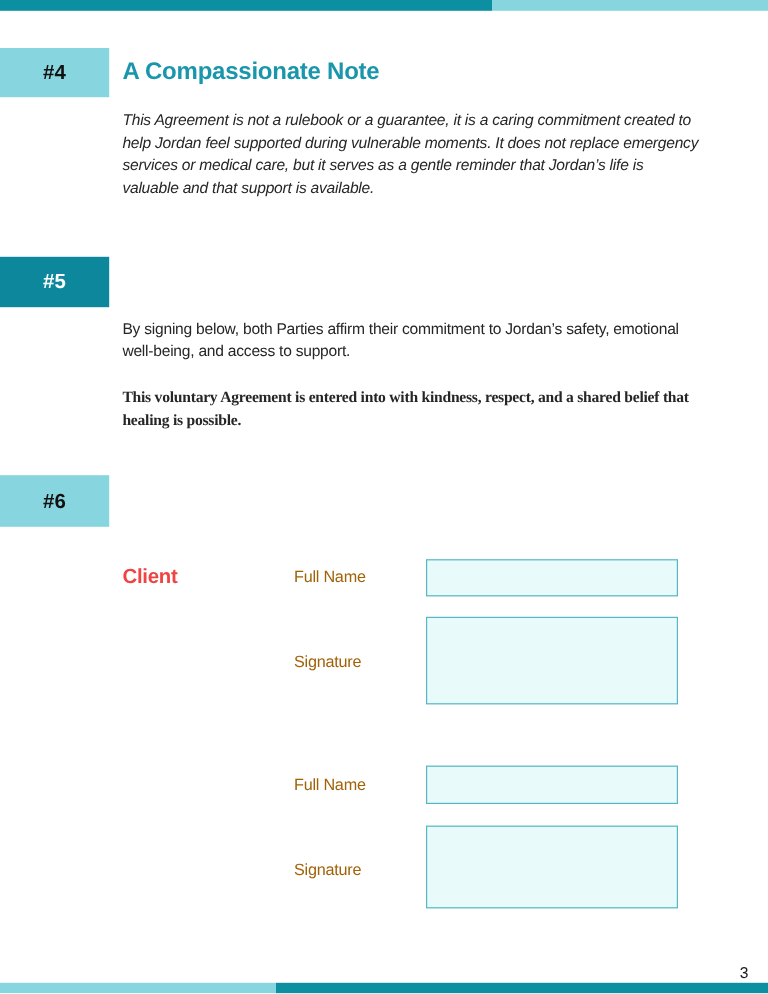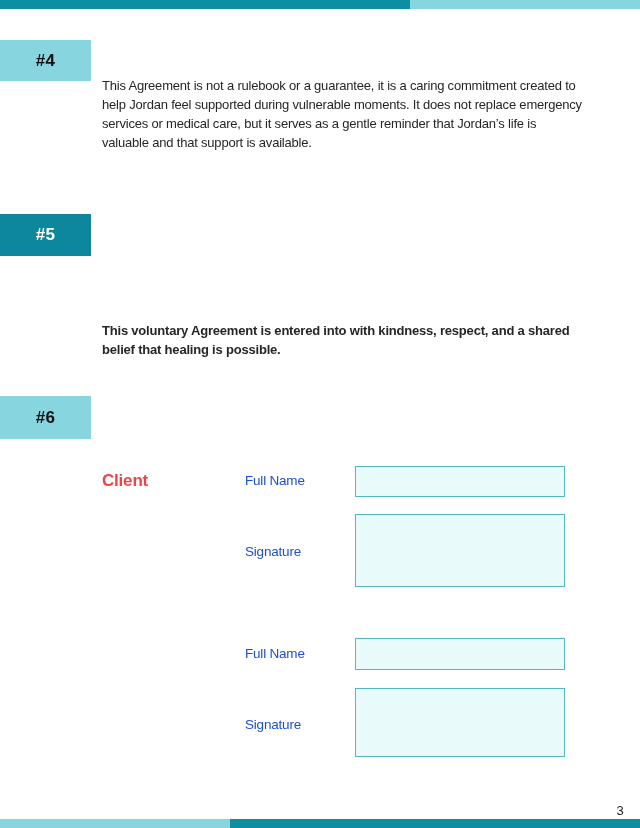--- a/index.html
+++ b/index.html
@@ -68,21 +68,21 @@
     color: #ef4444;
     font-weight: 800;
     font-size: 17px;
     line-height: 21px;
     letter-spacing: -0.2px;
   }
   .field-label {
     position: absolute;
     left: 245px;
     font-size: 13.5px;
-    color: #1d4ed8;
+    color: #a16207;
     letter-spacing: -0.2px;
   }
   .fill-field {
     position: absolute;
     left: 355px;
     width: 210px;
     background: #e9fafb;
     border: 1.5px solid #54b7c4;
     box-sizing: border-box;
   }
@@ -109,26 +109,28 @@
 <div class="page">
 
   <div class="bar top-bar">
     <div class="bar-seg seg-dark"></div>
     <div class="bar-seg seg-light"></div>
   </div>
 
   <div class="badge light" style="top:40px; height:41px;">
     <span>#4</span>
   </div>
-  <div class="para" style="top:76px;">This Agreement is not a rulebook or a guarantee, it is a caring commitment created to help Jordan feel supported during vulnerable moments. It does not replace emergency services or medical care, but it serves as a gentle reminder that Jordan’s life is valuable and that support is available.</div>
+  <div class="section-title" style="top:40px; height:41px;">A Compassionate Note</div>
+  <div class="para" style="top:90px;font-style:italic;">This Agreement is not a rulebook or a guarantee, it is a caring commitment created to help Jordan feel supported during vulnerable moments. It does not replace emergency services or medical care, but it serves as a gentle reminder that Jordan’s life is valuable and that support is available.</div>
 
   <div class="badge dark" style="top:214px; height:42px;">
     <span>#5</span>
   </div>
-  <div class="para bold" style="top:321px;">This voluntary Agreement is entered into with kindness, respect, and a shared belief that healing is possible.</div>
+  <div class="para" style="top:264px;">By signing below, both Parties affirm their commitment to Jordan’s safety, emotional well-being, and access to support.</div>
+  <div class="para bold" style="top:321px;font-family:Liberation Serif, serif;">This voluntary Agreement is entered into with kindness, respect, and a shared belief that healing is possible.</div>
 
   <div class="badge light" style="top:396px; height:43px;">
     <span>#6</span>
   </div>
 
   <div class="party-label" style="top:470px;">Client</div>
   <div class="field-label" style="top:473px;">Full Name</div>
   <input type="text" class="fill-field" style="top: 466px; height: 31px;">
   <div class="field-label" style="top:544px;">Signature</div>
   <div class="fill-field" style="top:514px; height:73px;"></div>

